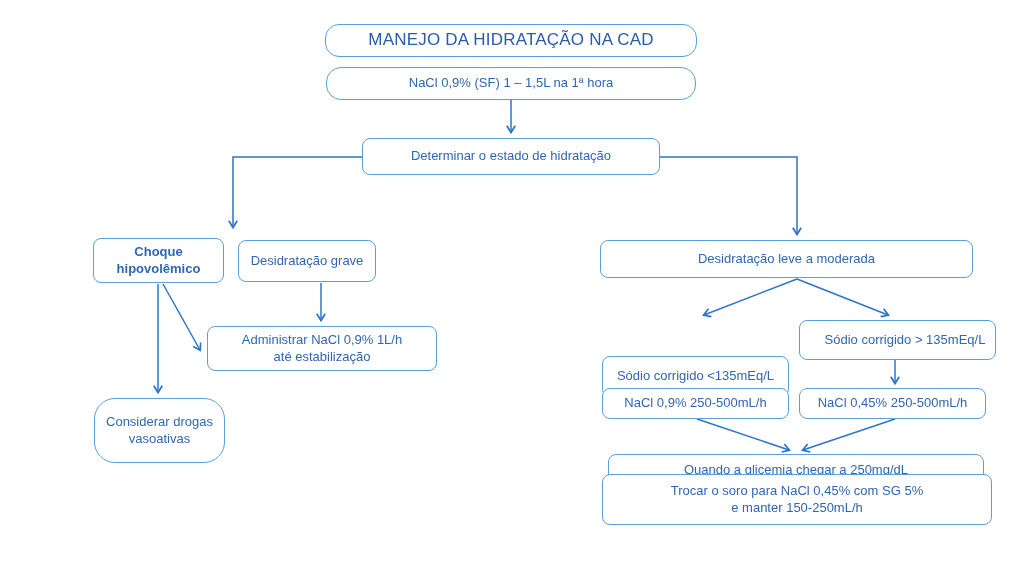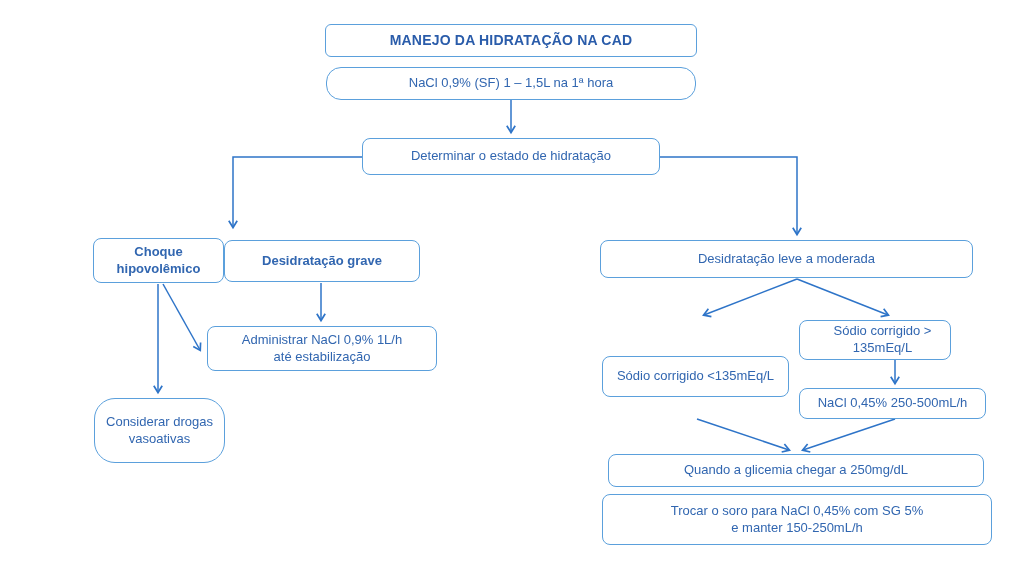--- a/index.html
+++ b/index.html
@@ -43,41 +43,41 @@
     font-size: 13px;
     line-height: 1.3;
     display: flex;
     flex-direction: column;
     align-items: center;
     justify-content: center;
     text-align: center;
     padding: 2px 6px;
   }
   .node.title-node {
-    font-weight: bold;
-    font-size: 14px;
+    font-weight: normal;
+    font-size: 17px;
     color: var(--title-text);
     letter-spacing: 0.2px;
-    border-radius: 6px;
+    border-radius: 14px;
   }
   
   #n-title   { left: 325px; top: 24px;  width: 372px; height: 33px; }
   #n-first   { left: 326px; top: 67px;  width: 370px; height: 33px; border-radius: 15px; }
   #n-det     { left: 362px; top: 138px; width: 298px; height: 37px; }
   #n-choque  { left: 93px;  top: 238px; width: 131px; height: 45px; font-weight: bold; }
-  #n-grave   { left: 224px; top: 240px; width: 196px; height: 42px; font-weight: bold; }
+  #n-grave   { left: 238px; top: 240px; width: 138px; height: 42px; }
   #n-admin   { left: 207px; top: 326px; width: 230px; height: 45px; }
   #n-consid  { left: 94px;  top: 398px; width: 131px; height: 65px; border-radius: 21px; }
   #n-leve    { left: 600px; top: 240px; width: 373px; height: 38px; }
   #n-sodlow  { left: 602px; top: 320px; width: 187px; height: 41px; margin-top: 36px; }
-  #n-sodhigh { left: 799px; top: 320px; width: 152px; height: 40px; padding-left: 21px; }
+  #n-sodhigh { left: 799px; top: 320px; width: 197px; height: 40px; padding-left: 21px; }
   #n-nacl09  { left: 602px; top: 388px; width: 187px; height: 31px; }
   #n-nacl045 { left: 799px; top: 388px; width: 187px; height: 31px; justify-content: center; }
   #n-quando  { left: 608px; top: 454px; width: 376px; height: 33px; }
-  #n-trocar  { left: 602px; top: 494px; width: 390px; height: 51px; }
+  #n-trocar  { left: 602px; top: 474px; width: 390px; height: 51px; }
 </style>
 </head>
 <body>
 
 <div class="canvas">
 
   <svg class="arrows" viewBox="0 0 1024 576" xmlns="http://www.w3.org/2000/svg">
     <defs>
       <marker id="arrowhead" viewBox="0 0 10 10" refX="7.5" refY="5" markerWidth="7" markerHeight="7" orient="auto-start-reverse">
         <path d="M1.5,1 L8,5 L1.5,9"></path>
@@ -133,20 +133,23 @@
   </div>
 
   <div class="node" id="n-sodlow">
     <span>Sódio corrigido &lt;135mEq/L</span>
   </div>
 
   <div class="node" id="n-sodhigh">
     <span>Sódio corrigido &gt; 135mEq/L</span>
   </div>
 
+  <div class="node" id="n-nacl09">
+    <span>NaCl 0,9% 250-500mL/h</span>
+  </div>
 
   <div class="node" id="n-nacl045">
     <span>NaCl 0,45% 250-500mL/h</span>
   </div>
 
   <div class="node" id="n-quando">
     <span>Quando a glicemia chegar a 250mg/dL</span>
   </div>
 
   <div class="node" id="n-trocar">

